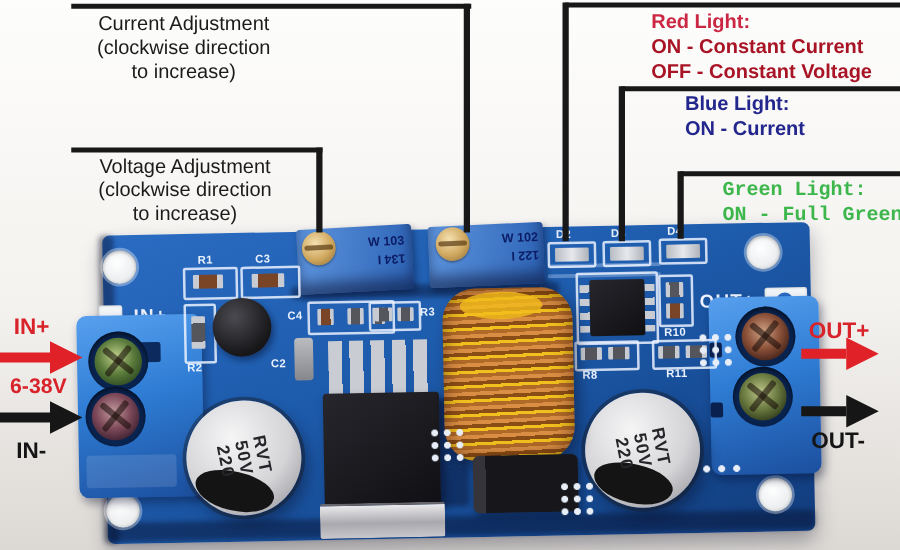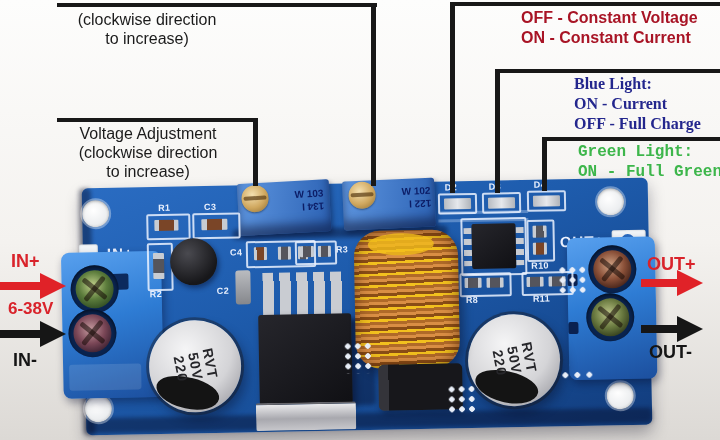--- a/index.html
+++ b/index.html
@@ -238,36 +238,37 @@
   <div class="line" style="left:57px;top:118px;width:201px;height:4px;"></div>
   <div class="line" style="left:253px;top:118px;width:5px;height:68px;"></div>
   <div class="line" style="left:452px;top:2px;width:268px;height:4px;"></div>
   <div class="line" style="left:450px;top:2px;width:5px;height:191px;"></div>
   <div class="line" style="left:497px;top:69px;width:223px;height:4px;"></div>
   <div class="line" style="left:495px;top:69px;width:5px;height:124px;"></div>
   <div class="line" style="left:544px;top:137px;width:176px;height:4px;"></div>
   <div class="line" style="left:542px;top:137px;width:5px;height:54px;"></div>
 
   <div class="ann" style="left:57px;top:10px;width:180px;">
+    <div>Current Adjustment</div>
     <div>(clockwise direction</div>
     <div>to increase)</div>
   </div>
   <div class="ann" style="left:57px;top:124px;width:182px;">
     <div>Voltage Adjustment</div>
     <div>(clockwise direction</div>
     <div>to increase)</div>
   </div>
   <div class="annc" style="left:521px;top:8px;">
+    <div style="color:var(--red_title,#cb2743);">Red Light:</div>
+    <div style="color:var(--red_body,#a81425);">ON - Constant Current</div>
     <div style="color:var(--red_body,#a81425);">OFF - Constant Voltage</div>
-    <div style="color:var(--red_body,#a81425);">ON - Constant Current</div>
-  </div>
-  <div class="annc" style="left:574px;top:74px;color:var(--blue_text,#23268d);font-family:Liberation Serif, serif;">
+  </div>
+  <div class="annc" style="left:548px;top:74px;color:var(--blue_text,#23268d);">
     <div>Blue Light:</div>
     <div>ON - Current</div>
-    <div>OFF - Full Charge</div>
   </div>
   <div class="annc" style="left:578px;top:142px;color:var(--green_text,#3db64b);font-family:Liberation Mono, monospace;">
     <div>Green Light:</div>
     <div>ON - Full Green</div>
   </div>
 
   <div class="iolbl" style="left:11px;top:251px;color:var(--io_red,#d9232b);">IN+</div>
   <div class="abody" style="left:0;top:282px;width:40px;background:var(--arrow_red,#e02228);"></div>
   <div class="ahead" style="left:40px;top:273px;border-left:26px solid var(--arrow_red,#e02228);"></div>
   <div class="iolbl" style="left:8px;top:299px;font-size:17px;color:var(--io_red,#d9232b);">6-38V</div>

